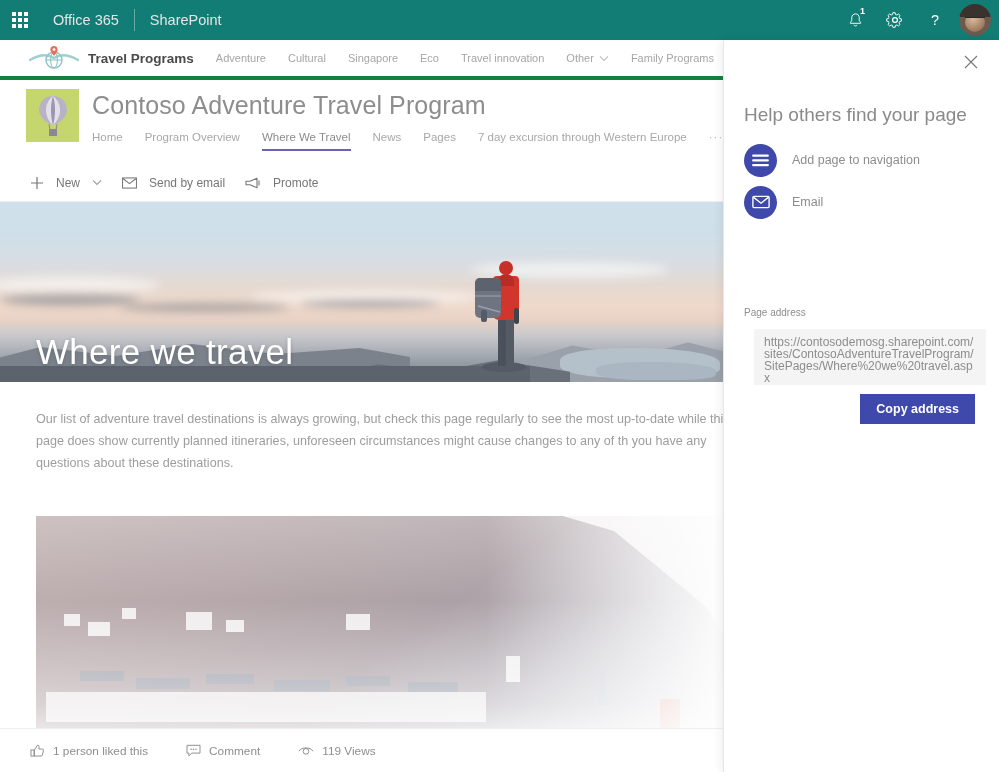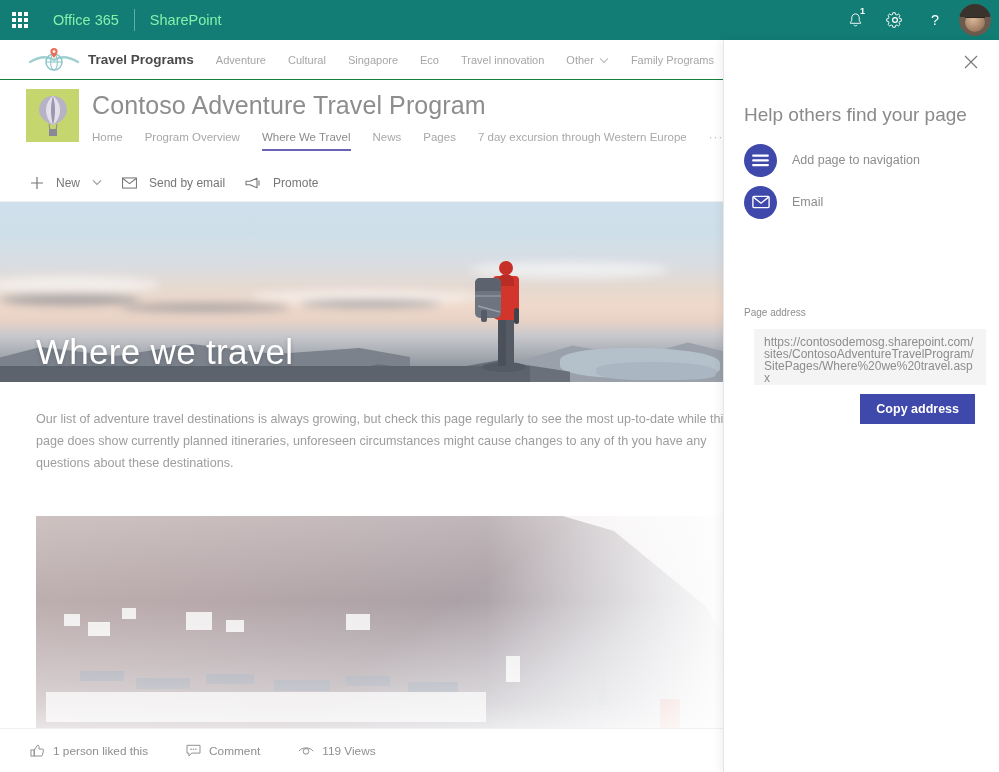--- a/index.html
+++ b/index.html
@@ -25,21 +25,21 @@
   }
   .waffle-grid {
     display: grid;
     grid-template-columns: repeat(3, 4px);
     grid-template-rows: repeat(3, 4px);
     gap: 2px;
   }
   .waffle-grid i { background: #ffffff; display: block; width: 4px; height: 4px; }
   .suite-divider { width: 1px; height: 22px; background: rgba(255,255,255,.35); margin: 0 2px; }
   .suite-brand {
-    color: #86efac; font-size: 14.5px; padding: 0 13px;
+    color: #e5e5e5; font-size: 14.5px; padding: 0 13px;
     line-height: 40px; cursor: pointer; white-space: nowrap;
   }
   .suite-spacer { flex: 1; }
   .suite-icon {
     width: 40px; height: 40px; position: relative;
     display: flex; align-items: center; justify-content: center;
     cursor: pointer; color: #ffffff;
   }
   .suite-icon svg { display: block; }
   .badge {
@@ -68,21 +68,21 @@
     position: absolute; left: 6px; top: 13px; width: 20px; height: 5px;
     border-top: 1.5px solid #2b2520;
   }
 
   
   .hub-nav {
     position: absolute; top: 40px; left: 0;
     width: 723px; height: 40px;
     background: #ffffff;
     display: flex; align-items: center;
-    border-bottom: 1px solid #15803d;
+    border-bottom: 4px solid #15803d;
     overflow: hidden;
   }
   .hub-logo { width: 52px; height: 28px; margin-left: 28px; flex: 0 0 auto; position: relative; }
   .hub-title {
     font-size: 13.5px; color: #4a4a4a; font-weight: 600;
     margin-left: 8px; white-space: nowrap; cursor: pointer;
   }
   .hub-link {
     font-size: 11px; color: #a6a6a6; margin-left: 22px;
     white-space: nowrap; cursor: pointer;

